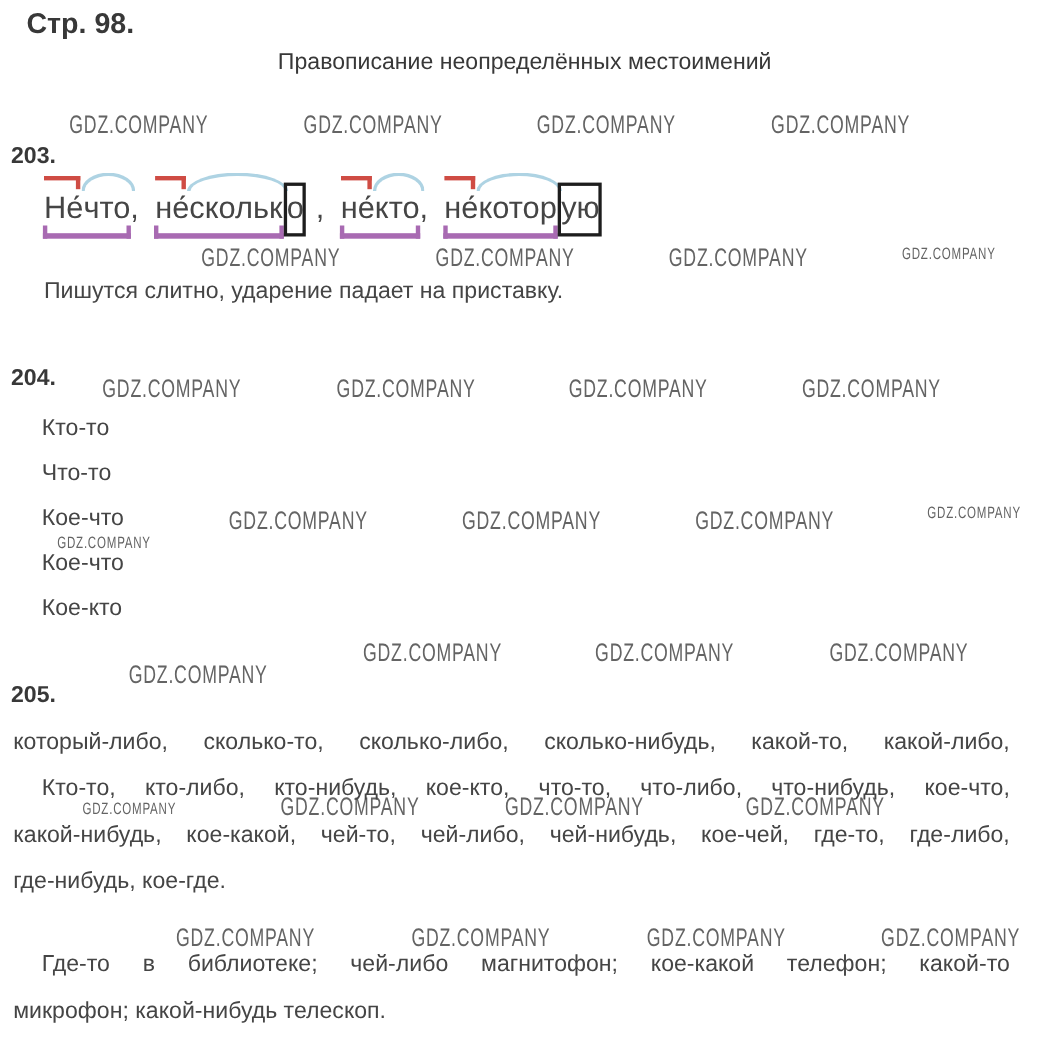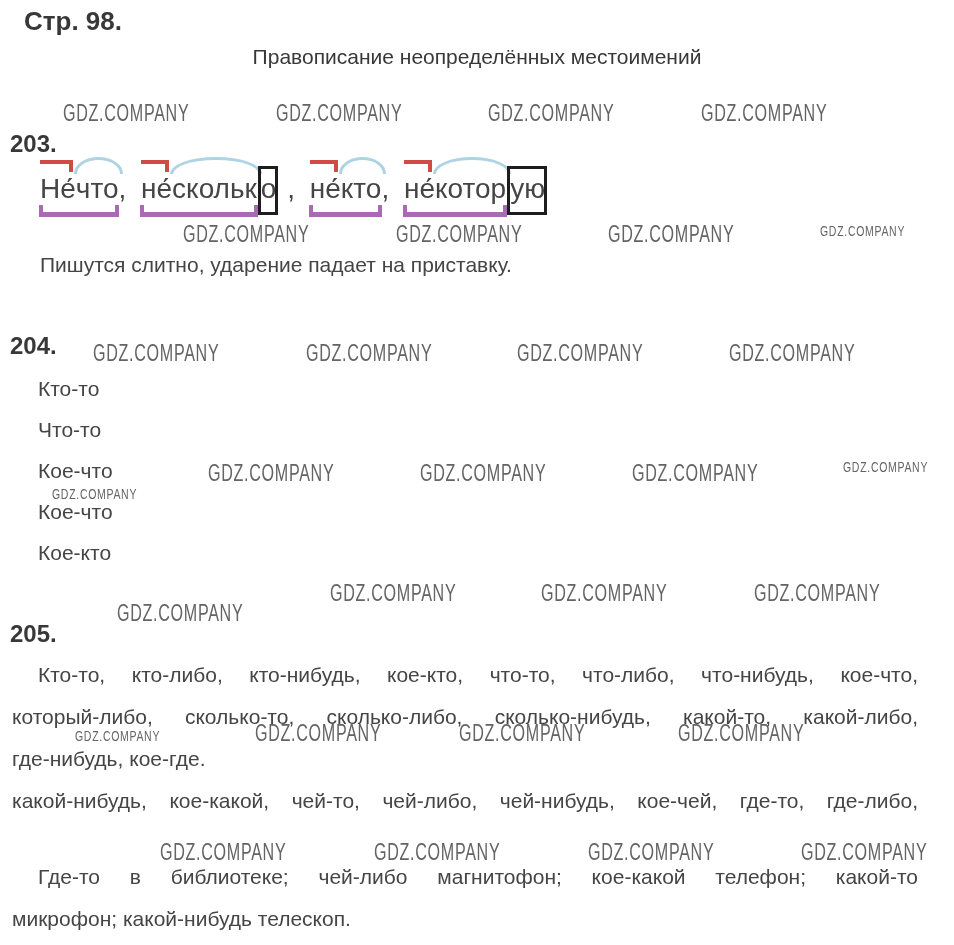--- a/index.html
+++ b/index.html
@@ -28,21 +28,21 @@
     white-space:nowrap;letter-spacing:1px;
   }
   .wm-n{font-size:23px;}
   .wm-sm{font-size:15px;}
 
   .txt-layer{position:absolute;inset:0;z-index:2;}
 
   .page-label{position:absolute;left:24px;top:6px;font-size:26px;font-weight:bold;color:var(--ink-bold);}
   .doc-title{position:absolute;left:0;top:45px;width:954px;text-align:center;font-size:21px;font-weight:normal;color:var(--ink-bold);}
 
-  .ex-num{position:absolute;left:10px;font-size:24px;font-weight:bold;color:var(--ink-bold);}
+  .ex-num{position:absolute;left:10px;font-size:21px;font-weight:bold;color:var(--ink-bold);}
   #num203{top:130px;}
   #num204{top:332px;}
   #num205{top:620px;}
 
   
   .morphline{
     position:absolute;left:40px;top:146px;
     font-size:28px;color:var(--ink);white-space:nowrap;
     padding-top:27px;
   }
@@ -154,24 +154,24 @@
       <div class="li">Кто-то</div>
       <div class="li">Что-то</div>
       <div class="li">Кое-что</div>
       <div class="li">Кое-что</div>
       <div class="li">Кое-кто</div>
     </div>
 
     <div class="ex-num" id="num205">205.</div>
 
     <div class="para" id="para1">
+      <div class="ln">который-либо, сколько-то, сколько-либо, сколько-нибудь, какой-то, какой-либо,</div>
       <div class="ln first">Кто-то, кто-либо, кто-нибудь, кое-кто, что-то, что-либо, что-нибудь, кое-что,</div>
-      <div class="ln">который-либо, сколько-то, сколько-либо, сколько-нибудь, какой-то, какой-либо,</div>
+      <div class="ln">какой-нибудь, кое-какой, чей-то, чей-либо, чей-нибудь, кое-чей, где-то, где-либо,</div>
       <div class="ln last">где-нибудь, кое-где.</div>
-      <div class="ln">какой-нибудь, кое-какой, чей-то, чей-либо, чей-нибудь, кое-чей, где-то, где-либо,</div>
     </div>
 
     <div class="para" id="para2">
       <div class="ln first">Где-то в библиотеке; чей-либо магнитофон; кое-какой телефон; какой-то</div>
       <div class="ln last">микрофон; какой-нибудь телескоп.</div>
     </div>
 
   </div>
 </div>
 

